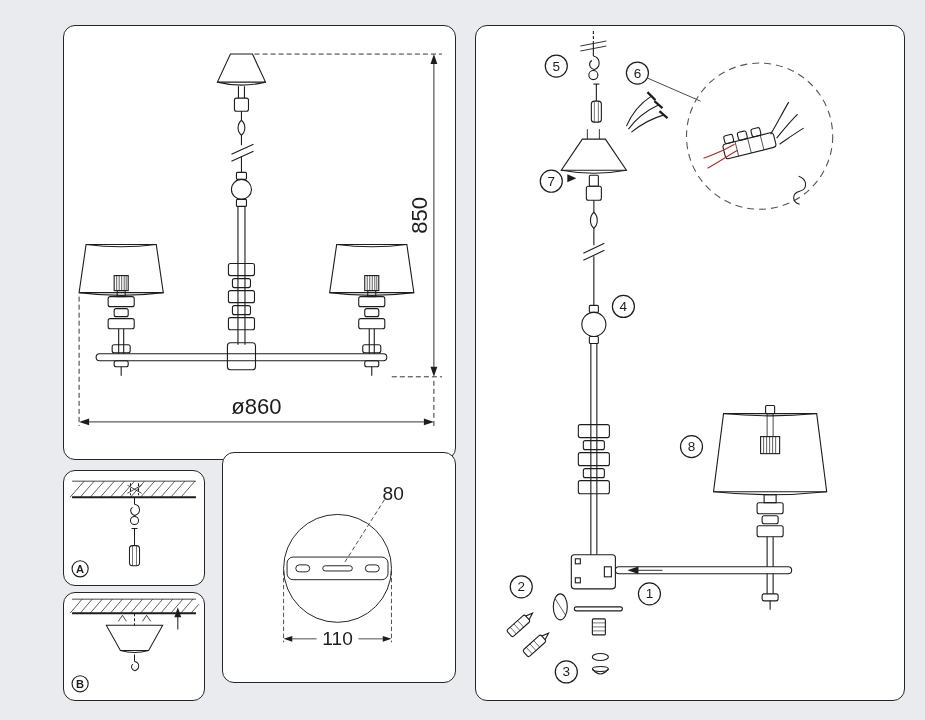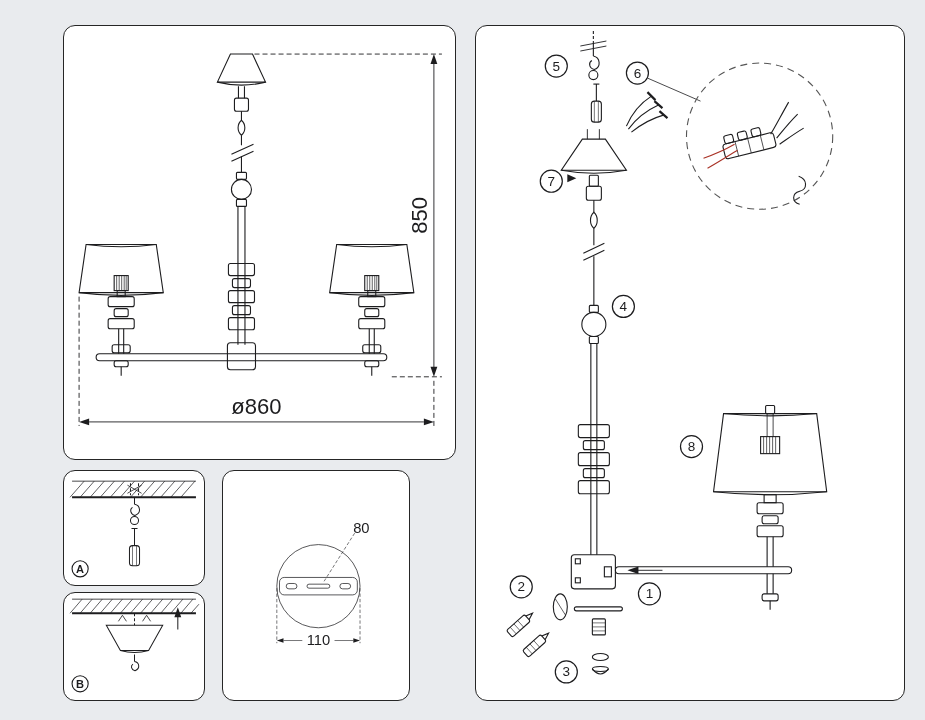--- a/index.html
+++ b/index.html
@@ -155,21 +155,21 @@
           <polygon points="113,14 109.6,24 116.4,24" fill="#1d1d1f" stroke="none"></polygon>
         </g>
       </g>
       <g class="badge">
         <circle cx="16" cy="90" r="8"></circle>
         <text x="16" y="94">B</text>
       </g>
     </svg>
   </div>
 
-  <div class="panel" style="left:222px;top:470px;width:188px;height:231px;padding-left:31px;">
+  <div class="panel" style="left:222px;top:452px;width:234px;height:231px;padding-left:31px;">
     <svg viewBox="0 0 231 228">
       <g fill="none" stroke="#1d1d1f" stroke-width="1.1">
         <circle cx="96" cy="115" r="62"></circle>
         <g>
           <rect x="38" y="102" width="116" height="26" rx="7"></rect>
           <rect x="48" y="111" width="16" height="8" rx="4"></rect>
           <rect x="128" y="111" width="16" height="8" rx="4"></rect>
           <rect x="79" y="112" width="34" height="6" rx="3"></rect>
         </g>
         <path d="M150 36 L103 110" stroke-dasharray="5 3" stroke-width="0.9"></path>

